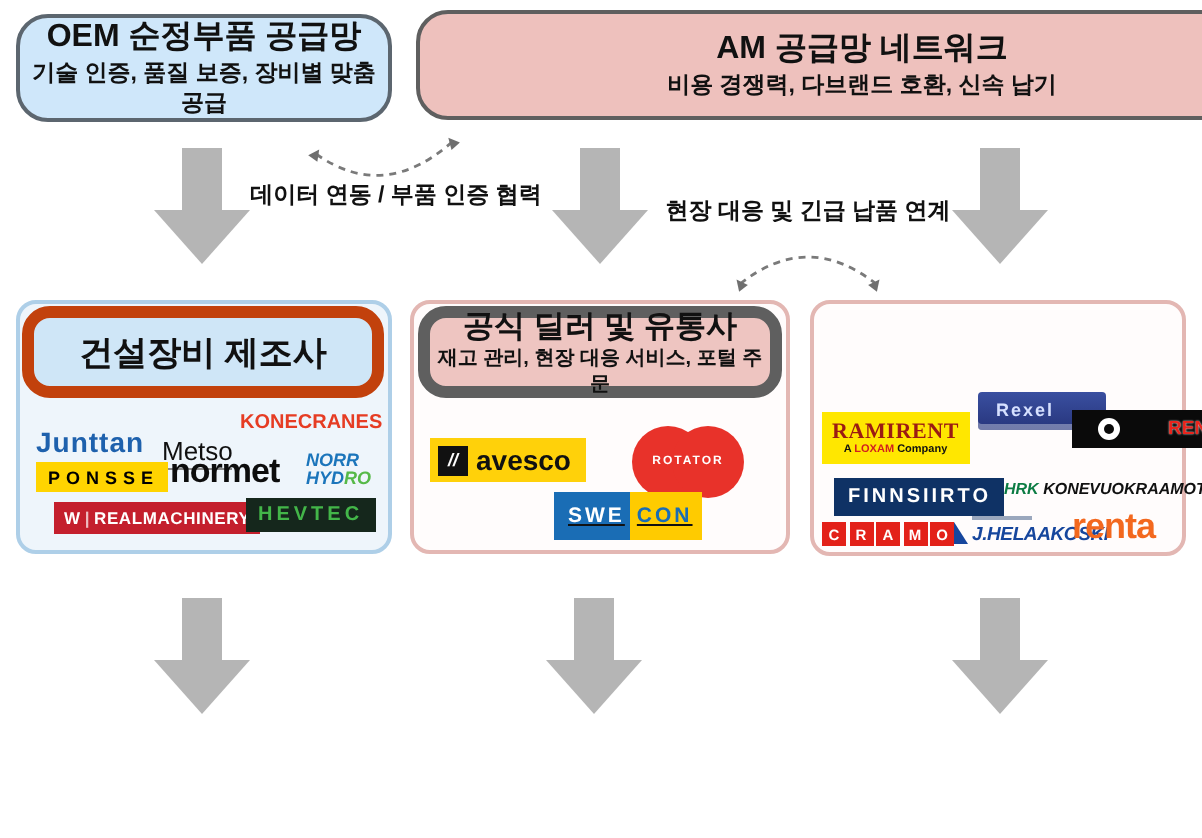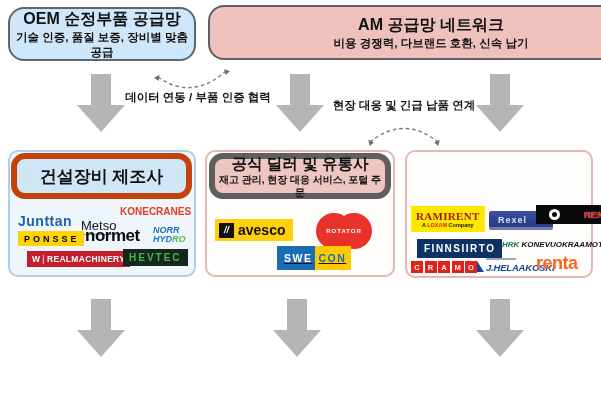--- a/index.html
+++ b/index.html
@@ -56,21 +56,21 @@
   .lg-rotator .c1{left:0;} .lg-rotator .c2{left:20px;}
   .lg-rotator .tx{position:absolute;left:0;top:15px;width:56px;text-align:center;color:#fff;font-size:6px;font-weight:900;letter-spacing:1px;}
   .lg-swecon{left:277px;top:246px;display:flex;text-decoration:underline;}
   .lg-swecon .p1{background:#1a6db5;color:#fff;font-size:10.5px;font-weight:900;letter-spacing:1.5px;padding:6px 3px 6px 7px;}
   .lg-swecon .p2{background:#ffcb00;color:#1a6db5;font-size:10.5px;font-weight:900;letter-spacing:1.5px;padding:6px 5px 6px 3px;}
   
   .lg-ramirent{left:411px;top:206px;background:#ffe700;text-align:center;padding:4px 5px;}
   .lg-ramirent .tx{font-size:11px;font-weight:900;color:#9b1b13;letter-spacing:.3px;font-family:"Liberation Serif","DejaVu Serif",serif;}
   .lg-ramirent .sub{font-size:5.5px;font-weight:700;color:#111;}
   .lg-ramirent .sub .lx{color:#d21f1f;}
-  .lg-rexel{left:489px;top:211px;background:linear-gradient(#3a4fa0,#27357c);color:#d6e0ff;font-size:9px;font-weight:800;padding:4px 26px 5px 9px;border-radius:2px;letter-spacing:1px;box-shadow:inset 0 -3px 0 rgba(255,255,255,.35);}
+  .lg-rexel{left:489px;top:196px;background:linear-gradient(#3a4fa0,#27357c);color:#d6e0ff;font-size:9px;font-weight:800;padding:4px 26px 5px 9px;border-radius:2px;letter-spacing:1px;box-shadow:inset 0 -3px 0 rgba(255,255,255,.35);}
   .lg-rentti{left:536px;top:205px;background:#0a0a0a;display:flex;align-items:center;padding:4px 13px;gap:20px;}
   .lg-rentti .ring{width:11px;height:11px;border-radius:50%;background:#fff;display:flex;align-items:center;justify-content:center;margin-right:4px;}
   .lg-rentti .dot{width:5px;height:5px;border-radius:50%;background:#0a0a0a;}
   .lg-rentti .tx{color:#e8251d;font-size:9.5px;font-weight:900;text-shadow:0 0 1px #fff;}
   .lg-finnsiirto{left:417px;top:239px;background:#0f3265;color:#fff;font-size:10px;font-weight:900;letter-spacing:1.5px;padding:3px 6px;border:1px solid #0f3265;}
   .lg-hrk{left:502px;top:240px;font-size:8px;font-weight:900;font-style:italic;}
   .lg-hrk .h{color:#0c7c44;} .lg-hrk .r{color:#111;}
   .lg-cramo{left:411px;top:261px;display:flex;}
   .lg-cramo span{width:12px;height:12px;background:#e32119;color:#fff;font-size:7.5px;font-weight:900;display:flex;align-items:center;justify-content:center;margin-right:1.5px;}
   .lg-helaakoski{left:477px;top:258px;display:flex;align-items:flex-end;}

